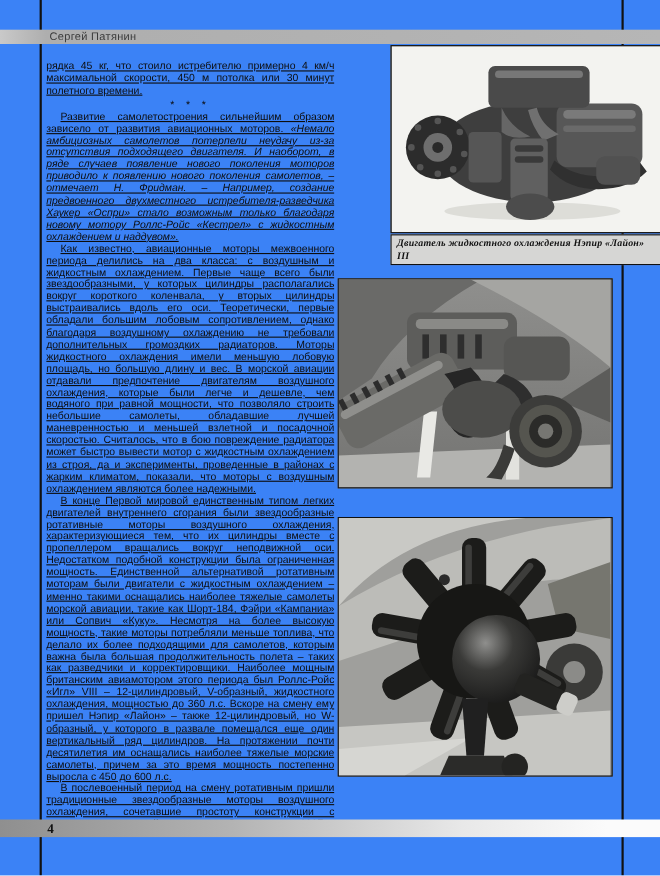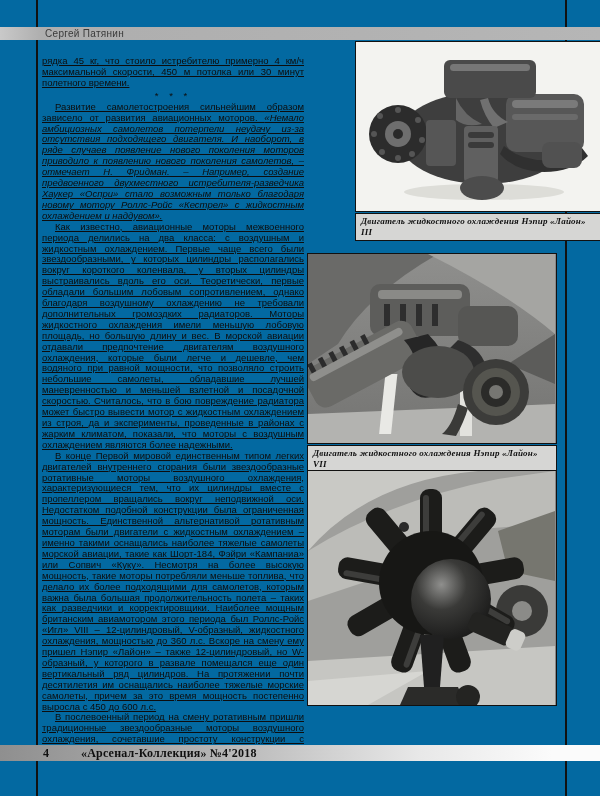--- a/index.html
+++ b/index.html
@@ -1,16 +1,16 @@
 <!DOCTYPE html>
 <html lang="ru"><head>
 <meta charset="utf-8">
 <style>
   html,body{margin:0;padding:0;background:#fff;}
-  .page{position:relative;width:600px;height:796px;background:#0369a1;overflow:hidden;
+  .page{position:relative;width:600px;height:796px;background:#3b82f6;overflow:hidden;
         font-family:"Liberation Sans",sans-serif;}
   .rule{position:absolute;top:0;bottom:0;width:1.5px;background:#111;}
   .rule-left{left:36px;}
   .rule-right{left:565px;}
 
   
   .header-bar{position:absolute;left:0;right:0;top:27px;height:13px;
       background:linear-gradient(to right,#c9c9c9,#aeaeae 7%,#b2b2b2 60%,#b6b6b6);
       display:flex;align-items:center;}
   .header-bar .author{margin-left:45px;font-size:10px;color:#3a3a3a;letter-spacing:.3px;}
@@ -140,21 +140,20 @@
           <path d="M150 86 q26 8 30 34 l-16 10 q-4 -24 -24 -34 z" fill="#2e2e2e"></path>
           <ellipse cx="130" cy="118" rx="36" ry="26" fill="#4c4c4a"></ellipse>
           <circle cx="188" cy="138" r="33" fill="#3c3c3a"></circle>
           <circle cx="188" cy="138" r="24" fill="#55554f"></circle>
           <circle cx="188" cy="138" r="15" fill="#2b2b29"></circle>
           <circle cx="188" cy="138" r="7" fill="#767672"></circle>
           <path d="M150 150 q-6 22 -16 30 l14 2 q8 -14 12 -28 z" fill="#3a3a38"></path>
         </g>
       </svg>
     </div>
-    <div class="caption">Двигатель жидкостного охлаждения Нэпир «Лайон» VII</div>
   </div>
 
   <div class="figure" style="top:470px;">
     <div class="photo" style="height:234px;">
       <svg width="247" height="234" viewBox="0 0 247 234">
         <defs>
           <radialGradient id="dome3" cx="0.38" cy="0.32" r="0.9">
             <stop offset="0" stop-color="#8f8f8d"></stop>
               <stop offset="0.35" stop-color="#3a3a38"></stop>
               <stop offset="1" stop-color="#0c0c0c"></stop>
@@ -197,16 +196,15 @@
           <path d="M112 164 L136 164 L132 216 L116 216 Z" fill="#202020"></path>
           <path d="M100 216 L150 216 L158 234 L92 234 Z" fill="#2b2b29"></path>
           <circle cx="160" cy="226" r="12" fill="#242422"></circle>
         </g>
       </svg>
     </div>
   </div>
 
   <div class="footer-bar">
     <span class="pagenum">4</span>
-    <span class="mag">«Арсенал-Коллекция» №4'2018</span>
   </div>
 
 </div>
 
 </body></html>

